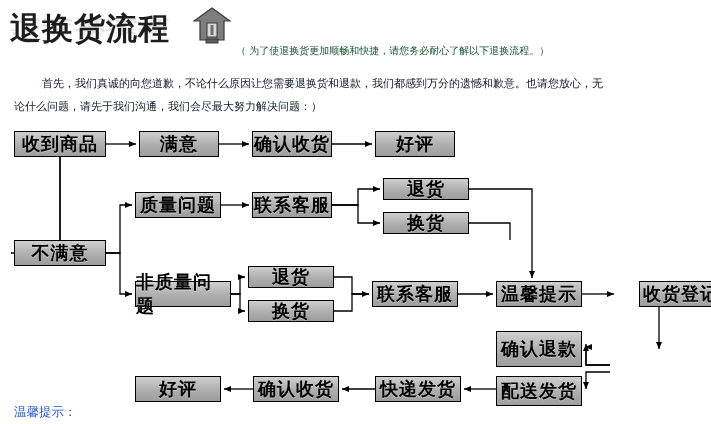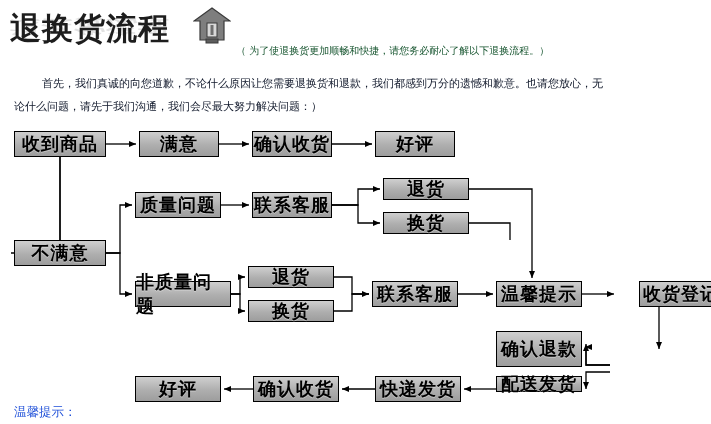--- a/index.html
+++ b/index.html
@@ -181,21 +181,21 @@
       <span>温馨提示</span>
     </div>
   <div class="box" style="left:639px;top:281px;width:84px;height:26px;">
       <span>收货登记</span>
     </div>
 
   <div class="box" style="left:496px;top:331px;width:86px;height:36px;">
       <span>确认退款</span>
     </div>
 
-  <div class="box" style="left:496px;top:376px;width:86px;height:16px;">
+  <div class="box" style="left:496px;top:376px;width:86px;height:30px;">
       <span>配送发货</span>
     </div>
   <div class="box" style="left:375px;top:376px;width:86px;height:26px;">
       <span>快递发货</span>
     </div>
   <div class="box" style="left:253px;top:376px;width:86px;height:26px;">
       <span>确认收货</span>
     </div>
   <div class="box" style="left:135px;top:376px;width:86px;height:26px;">
       <span>好评</span>

